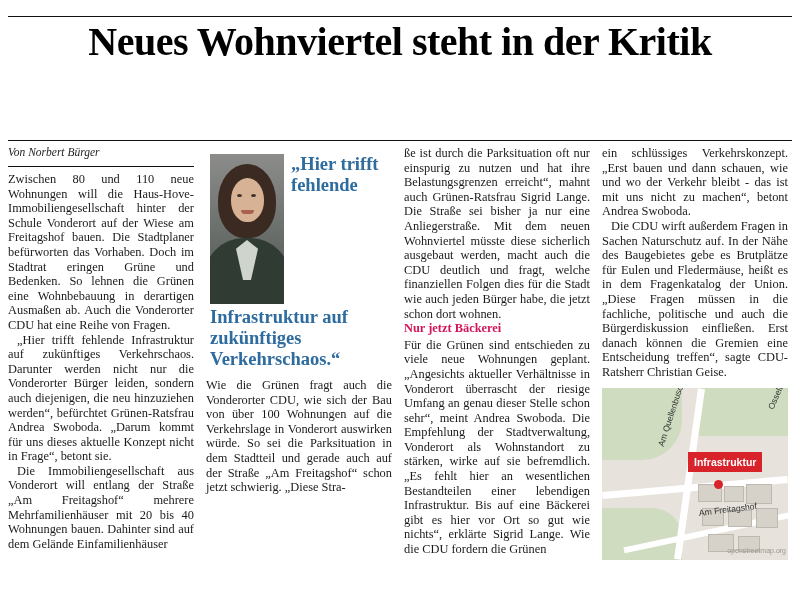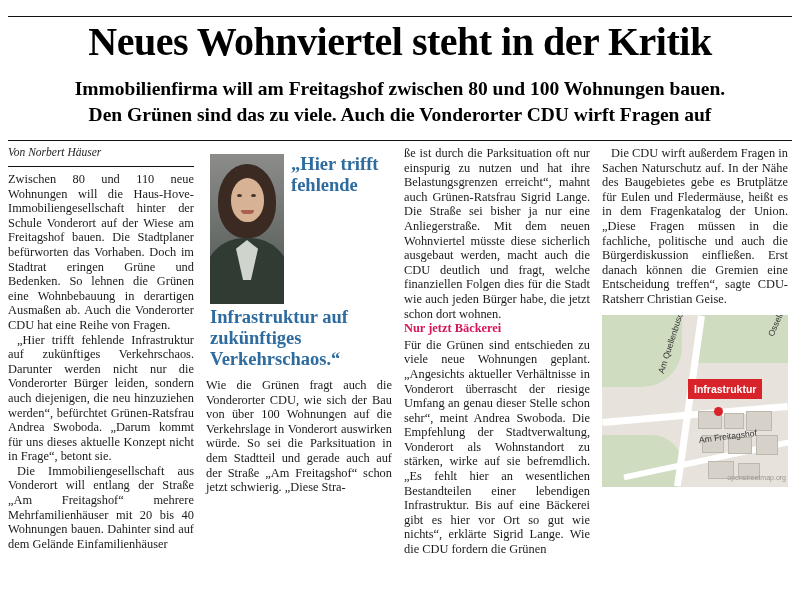--- a/index.html
+++ b/index.html
@@ -302,31 +302,27 @@
 </style>
 </head>
 <body>
 
 <div class="page">
 
   <div class="rule-top"></div>
 
   <div class="headline">Neues Wohnviertel steht in der Kritik</div>
 
-  <div class="subhead">
-    <div>Immobilienfirma will am Freitagshof zwischen 80 und 100 Wohnungen bauen.</div>
-    <div>Den Grünen sind das zu viele. Auch die Vonderorter CDU wirft Fragen auf</div>
-  </div>
 
   <div class="rule-under-sub"></div>
 
   <div class="columns">
 
     <div class="col c1">
-      <div class="byline">Von Norbert Häuser</div>
+      <div class="byline">Von Norbert Bürger</div>
       <div class="sub-sub-rule"></div>
       <p class="nofirst">Zwischen 80 und 110 neue Wohnungen will die Haus-Hove-Immobiliengesellschaft hinter der Schule Vonderort auf der Wiese am Freitagshof bauen. Die Stadtplaner befürworten das Vorhaben. Doch im Stadtrat eringen Grüne und Bedenken. So lehnen die Grünen eine Wohnbebauung in derartigen Ausmaßen ab. Auch die Vonderorter CDU hat eine Reihe von Fragen.</p>
       <p>„Hier trifft fehlende Infrastruktur auf zukünftiges Verkehrschaos. Darunter werden nicht nur die Vonderorter Bürger leiden, sondern auch diejenigen, die neu hinzuziehen werden“, befürchtet Grünen-Ratsfrau Andrea Swoboda. „Darum kommt für uns dieses aktuelle Konzept nicht in Frage“, betont sie.</p>
       <p>Die Immobiliengesellschaft aus Vonderort will entlang der Straße „Am Freitagshof“ mehrere Mehrfamilienhäuser mit 20 bis 40 Wohnungen bauen. Dahinter sind auf dem Gelände Einfamilienhäuser</p>
     </div>
 
     <div class="col c2">
 
       <div class="quote-block">
         <div class="portrait">
@@ -344,20 +340,21 @@
       <p class="nofirst">Wie die Grünen fragt auch die Vonderorter CDU, wie sich der Bau von über 100 Wohnungen auf die Verkehrslage in Vonderort auswirken würde. So sei die Parksituation in dem Stadtteil und gerade auch auf der Straße „Am Freitagshof“ schon jetzt schwierig. „Diese Stra-</p>
     </div>
 
     <div class="col c3">
       <p class="nofirst">ße ist durch die Parksituation oft nur einspurig zu nutzen und hat ihre Belastungsgrenzen erreicht“, mahnt auch Grünen-Ratsfrau Sigrid Lange. Die Straße sei bisher ja nur eine Anliegerstraße. Mit dem neuen Wohnviertel müsste diese sicherlich ausgebaut werden, macht auch die CDU deutlich und fragt, welche finanziellen Folgen dies für die Stadt wie auch jeden Bürger habe, die jetzt schon dort wohnen.</p>
       <div class="kicker">Nur jetzt Bäckerei</div>
       <p class="nofirst">Für die Grünen sind entschieden zu viele neue Wohnungen geplant. „Angesichts aktueller Verhältnisse in Vonderort überrascht der riesige Umfang an genau dieser Stelle schon sehr“, meint Andrea Swoboda. Die Empfehlung der Stadtverwaltung, Vonderort als Wohnstandort zu stärken, wirke auf sie befremdlich. „Es fehlt hier an wesentlichen Bestandteilen einer lebendigen Infrastruktur. Bis auf eine Bäckerei gibt es hier vor Ort so gut wie nichts“, erklärte Sigrid Lange. Wie die CDU fordern die Grünen</p>
     </div>
 
     <div class="col c4">
+      <p class="nofirst">ein schlüssiges Verkehrskonzept. „Erst bauen und dann schauen, wie und wo der Verkehr bleibt - das ist mit uns nicht zu machen“, betont Andrea Swoboda.</p>
       <p>Die CDU wirft außerdem Fragen in Sachen Naturschutz auf. In der Nähe des Baugebietes gebe es Brutplätze für Eulen und Fledermäuse, heißt es in dem Fragenkatalog der Union. „Diese Fragen müssen in die fachliche, politische und auch die Bürgerdiskussion einfließen. Erst danach können die Gremien eine Entscheidung treffen“, sagte CDU-Ratsherr Christian Geise.</p>
 
       <div class="map">
         <div class="green1"></div>
         <div class="green2"></div>
         <div class="green3"></div>
 
         <div class="road roadv1"></div>
         <div class="road roadh1"></div>
         <div class="road roadd1"></div>

